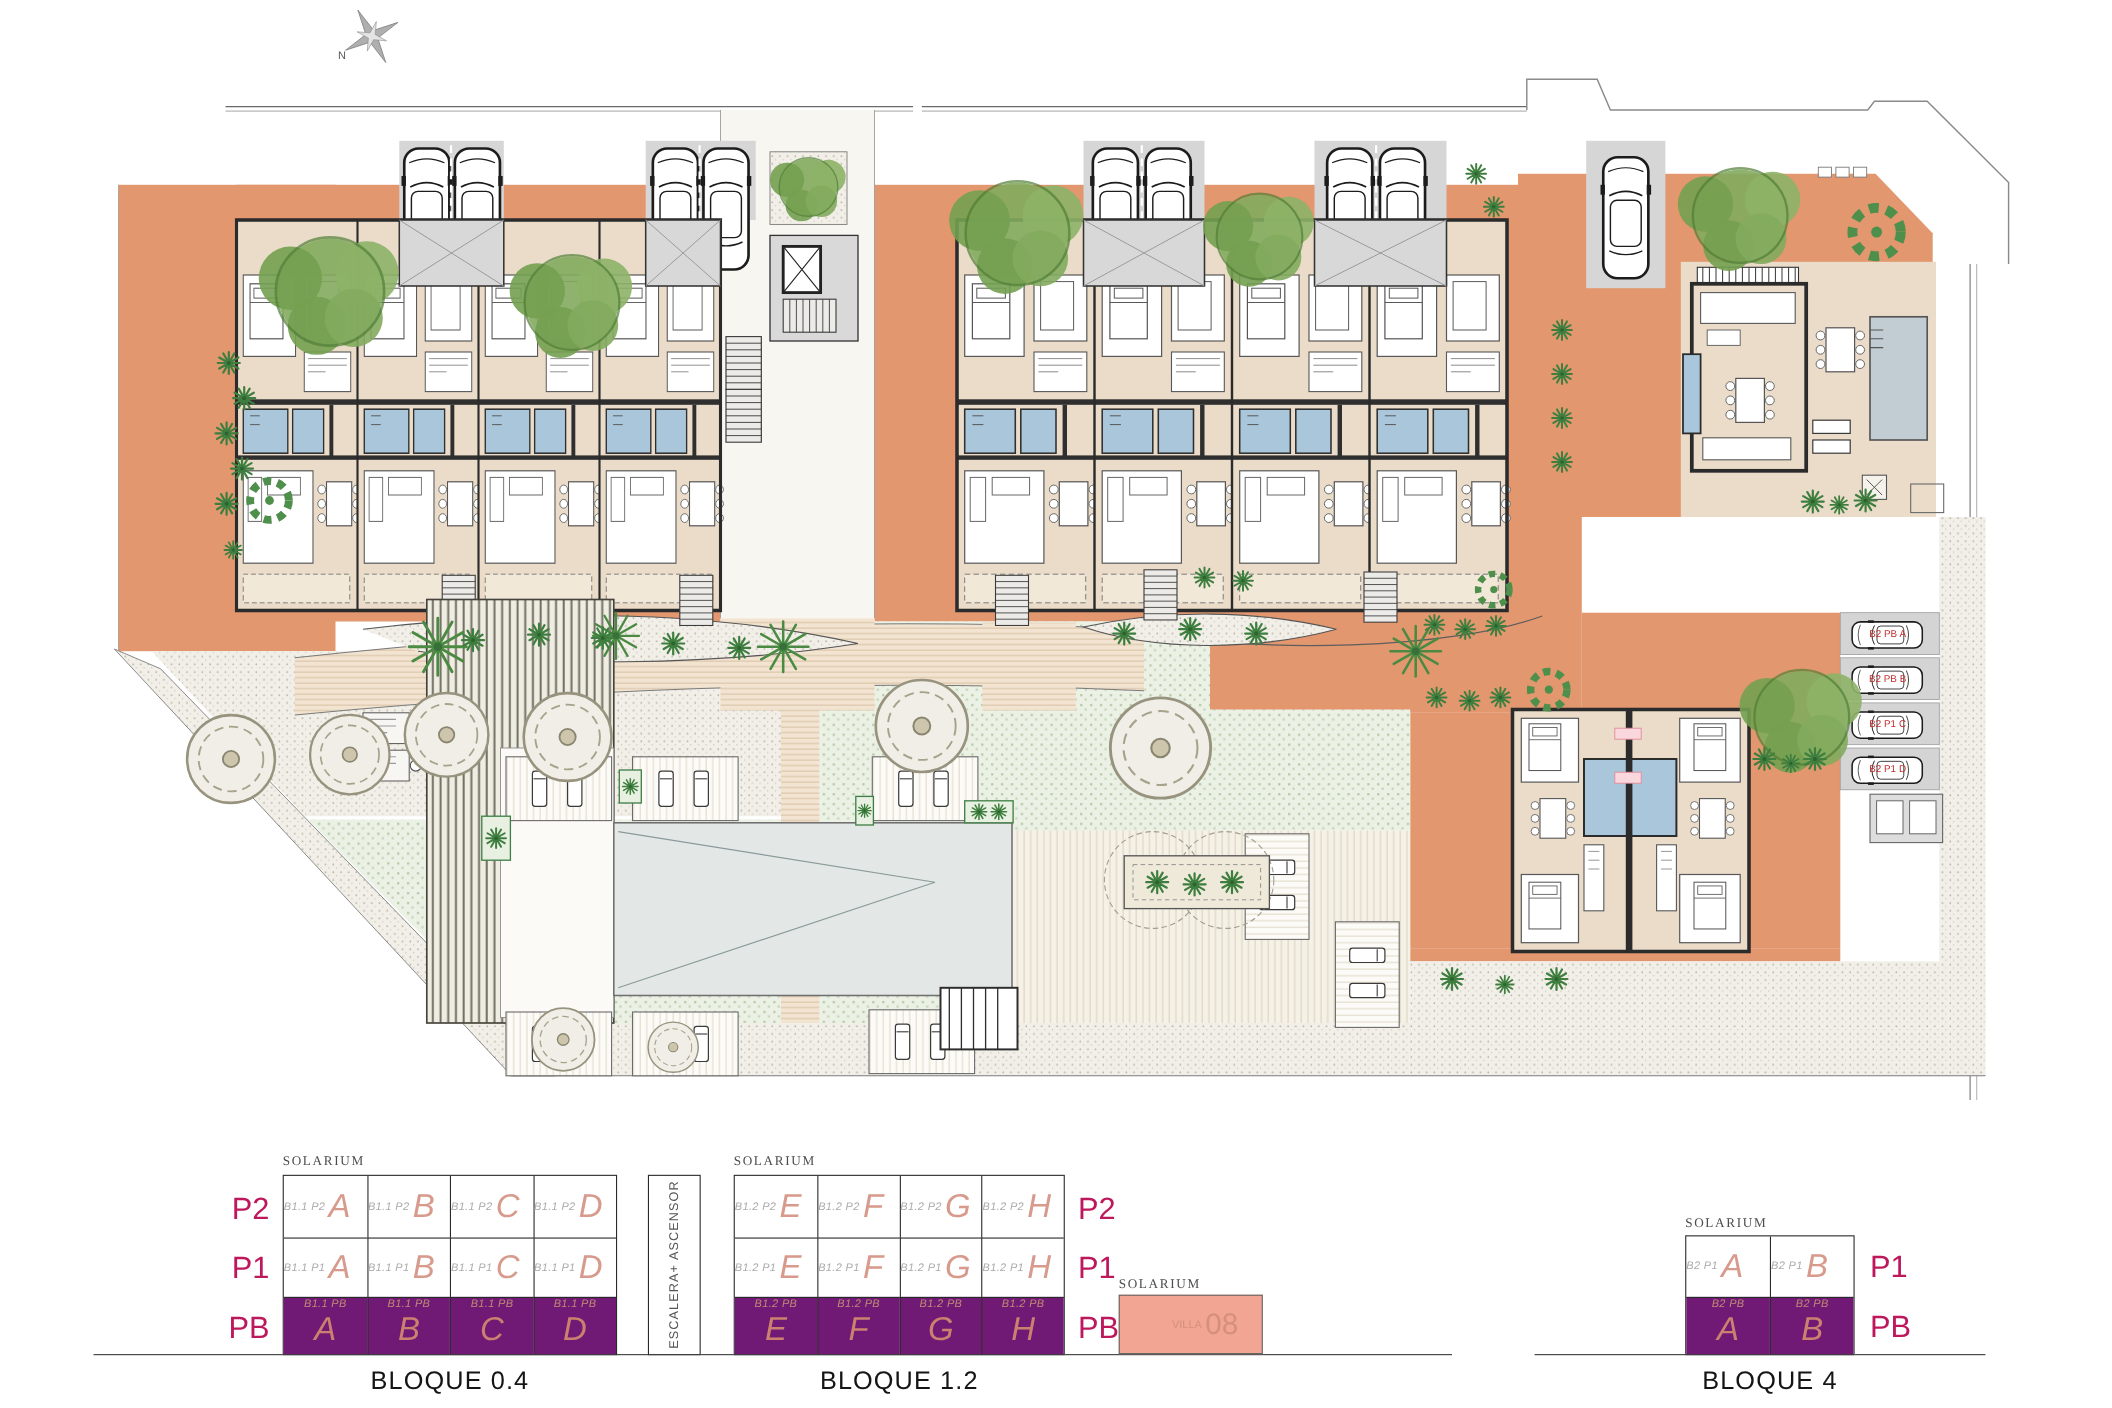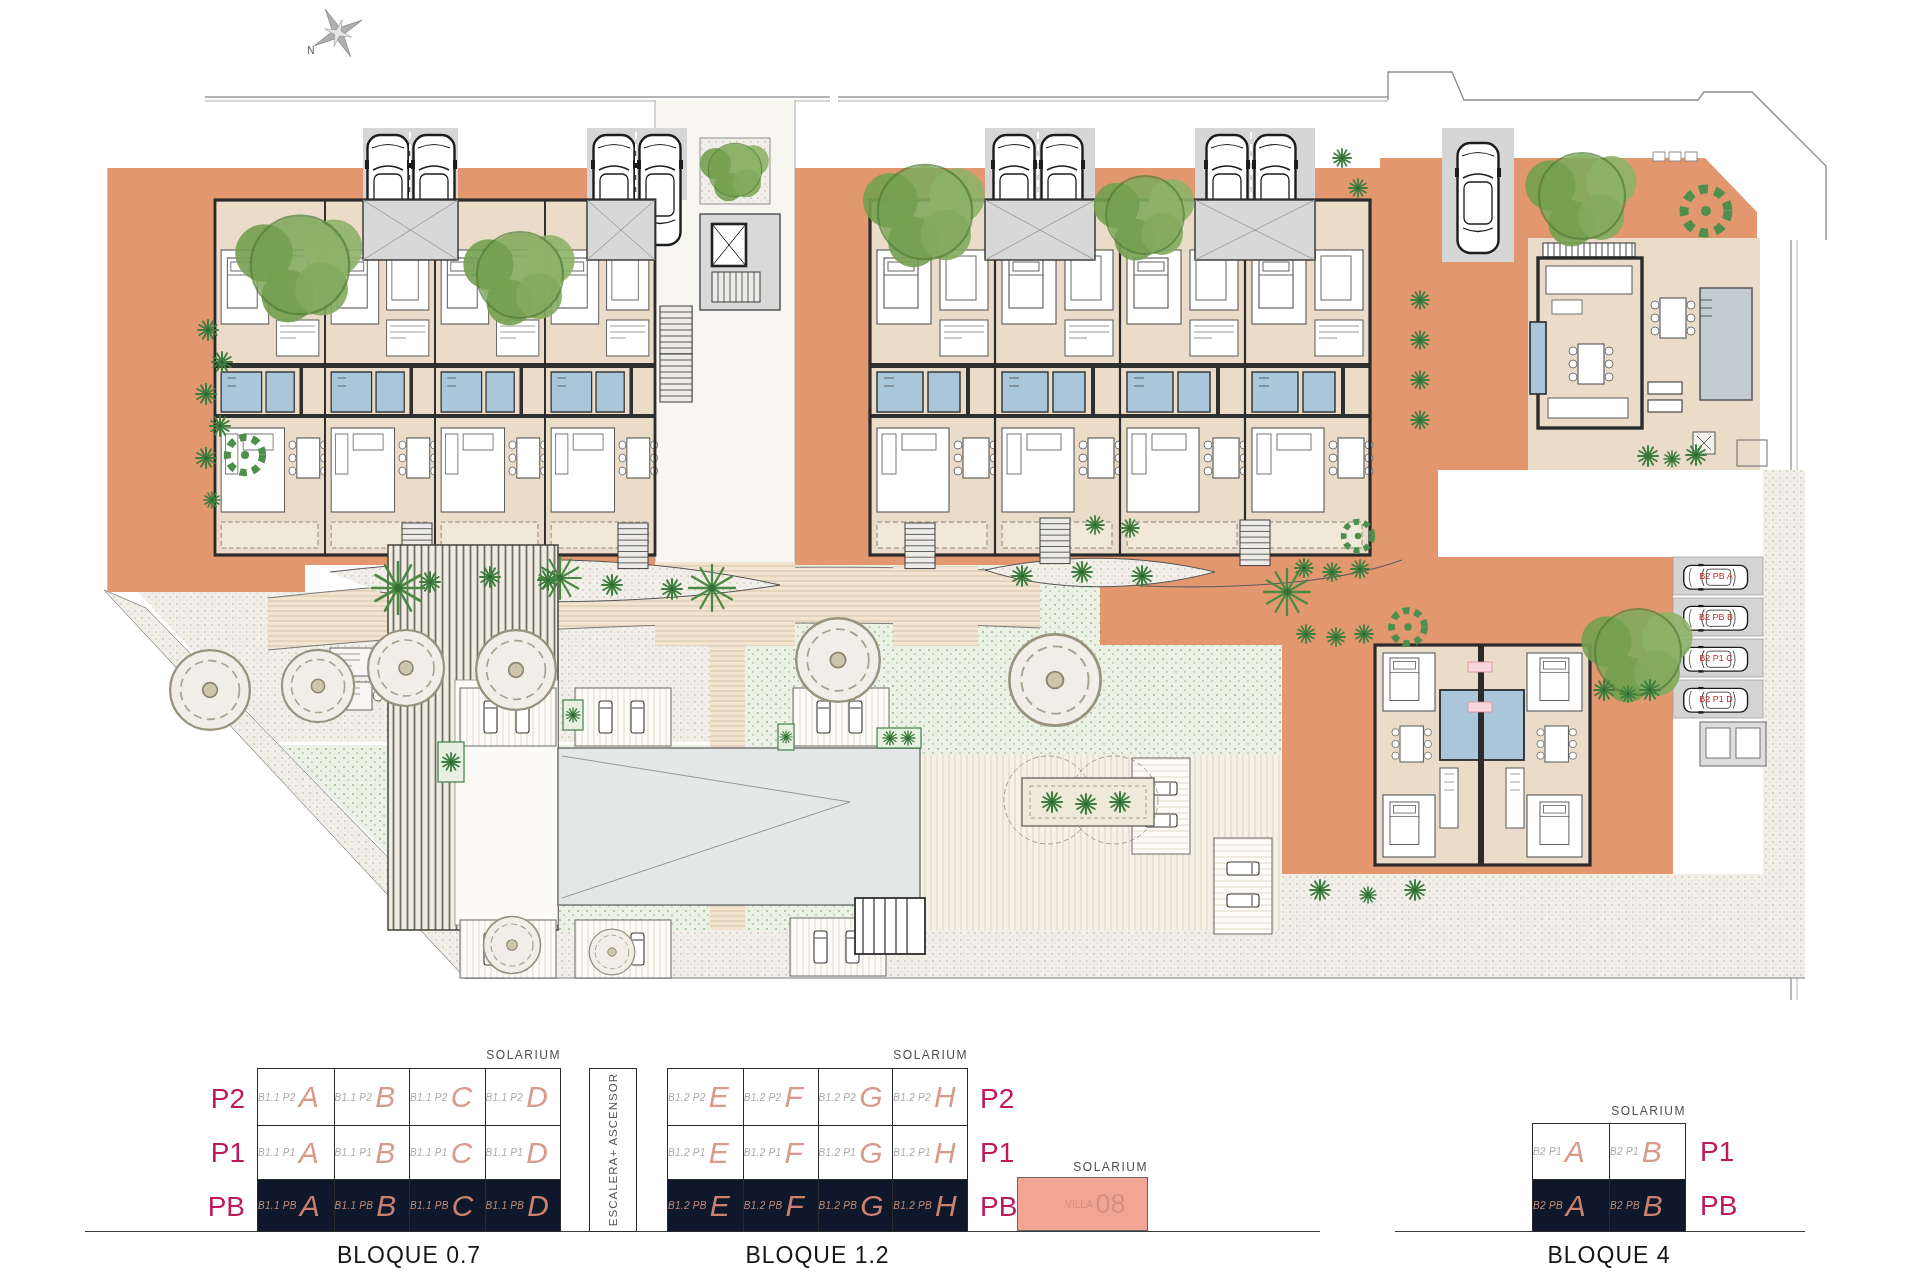--- a/index.html
+++ b/index.html
@@ -8,25 +8,25 @@
   .abs{position:absolute;}
   .title{left:52px;top:6px;font-size:41px;letter-spacing:2px;color:#191919;font-weight:400;}
   svg{position:absolute;left:0;top:0;}
   
   .grid{position:absolute;display:grid;border:1.4px solid #2a2a2a;box-sizing:border-box;background:#fff;}
   .cell{border-left:1px solid #2a2a2a;border-top:1px solid #2a2a2a;display:flex;align-items:center;
         justify-content:flex-start;gap:3px;box-sizing:border-box;font-style:italic;}
   .cell.c0{border-left:none;} .cell.r0{border-top:none;}
   .cell .pfx{font-size:10px;color:#ababab;letter-spacing:0.3px;}
   .cell .ltr{font-size:30px;color:#d79a8c;line-height:1;}
-  .cell.pb{background:#0f172a;}
+  .cell.pb{background:#701a75;flex-direction:column;}
   .cell.pb .pfx{color:#c08a76;}
   .cell.pb .ltr{color:#cc8170;}
   .floorlbl{position:absolute;font-size:28px;color:#be185d;}
-  .solarium{position:absolute;font-size:12px;color:#4d4d4d;letter-spacing:1.5px;text-align:right;}
+  .solarium{position:absolute;font-size:12px;color:#4d4d4d;letter-spacing:1.5px;text-align:left;font-family:Liberation Serif, serif;}
   .bloquelbl{position:absolute;font-size:23px;color:#151515;text-align:center;letter-spacing:1px;}
   .baseline{position:absolute;border-top:1.4px solid #3a3a3a;}
   .escbox{position:absolute;border:1.3px solid #2a2a2a;display:flex;align-items:center;justify-content:center;
           background:#fff;box-sizing:border-box;}
   .escbox span{writing-mode:vertical-rl;transform:rotate(180deg);font-size:11.5px;color:#555;letter-spacing:1px;white-space:nowrap;}
   .villabox{position:absolute;background:#F2A593;border:1px solid #666;box-sizing:border-box;
             display:flex;align-items:center;justify-content:center;gap:3px;padding-left:26px;}
   .villabox .vp{font-size:10px;color:#d4907d;}
   .villabox .vn{font-size:27px;color:#d4907d;line-height:1;}
 </style>
@@ -517,21 +517,21 @@
       </div>
     <div class="cell pb">
         <span class="pfx">B1.1 PB</span>
         <span class="ltr">C</span>
       </div>
     <div class="cell pb">
         <span class="pfx">B1.1 PB</span>
         <span class="ltr">D</span>
       </div>
   </div>
-  <div class="bloquelbl" style="left:257px;top:1242px;width:304px;">BLOQUE 0.7</div>
+  <div class="bloquelbl" style="left:257px;top:1242px;width:304px;">BLOQUE 0.4</div>
 
   <div class="escbox" style="left:589px;top:1068px;width:48px;height:164px;">
     <span>ESCALERA+ ASCENSOR</span>
   </div>
 
   <div class="solarium" style="left:667px;top:1048px;width:301px;">SOLARIUM</div>
   <div class="grid" style="left:667px;top:1068px;width:301px;height:164px;grid-template-columns:repeat(4,1fr);grid-template-rows:56px 54px 52px;">
     <div class="cell c0 r0">
         <span class="pfx">B1.2 P2</span>
         <span class="ltr">E</span>

